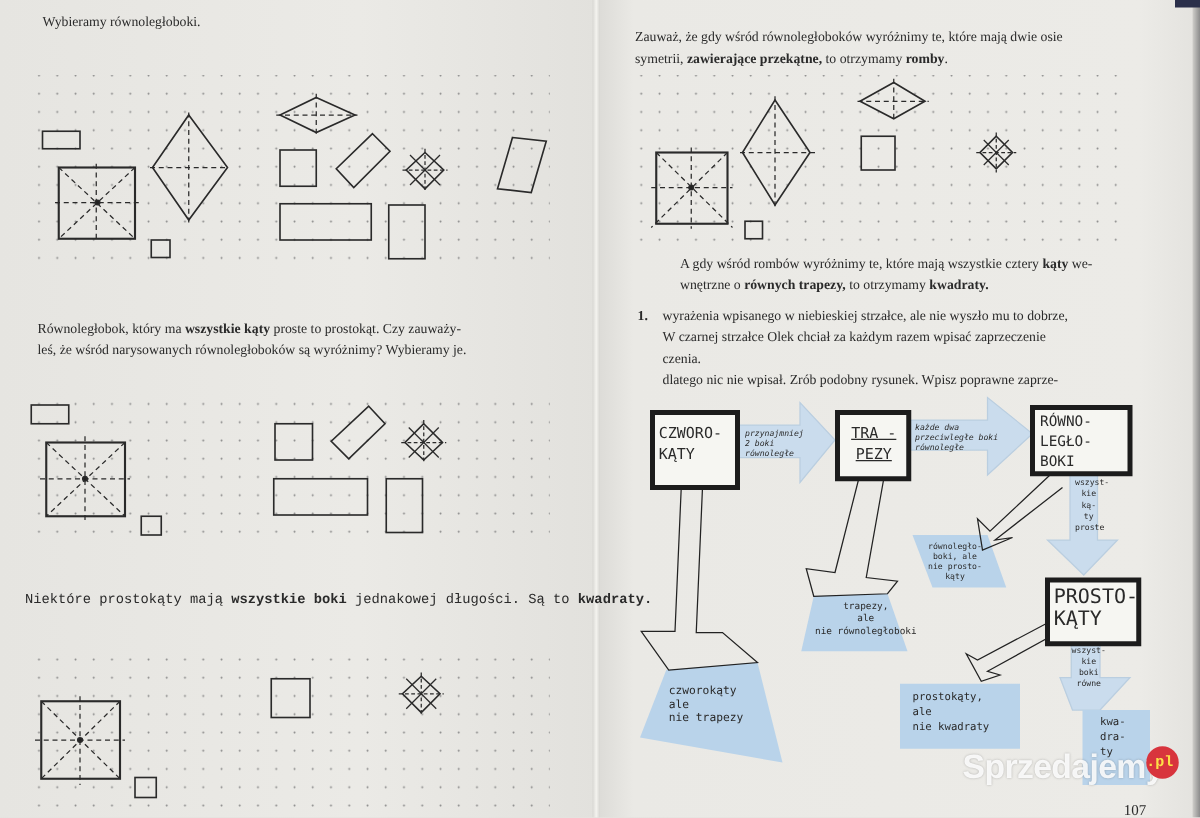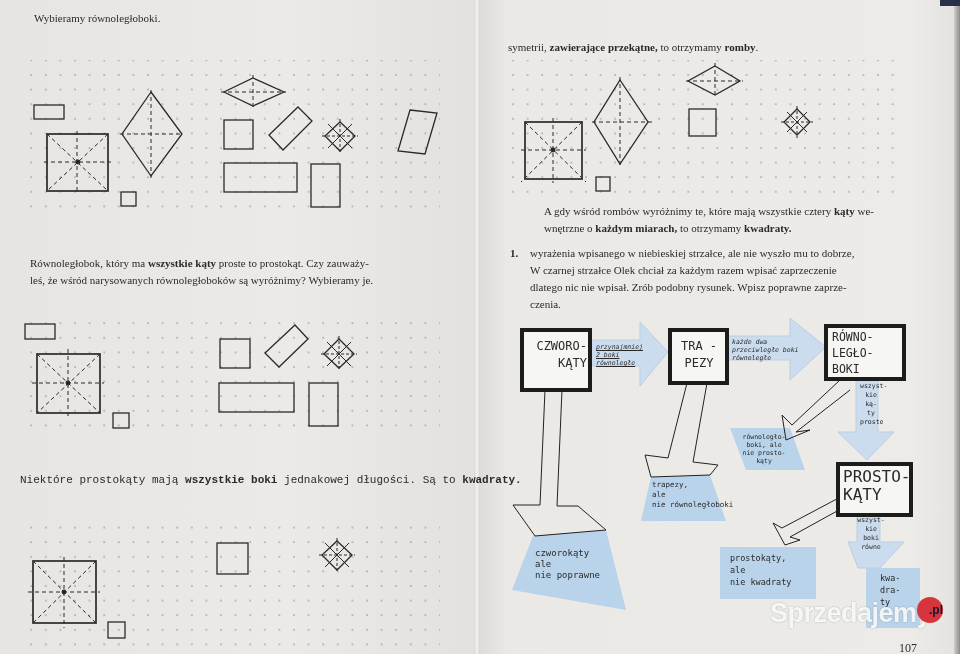--- a/index.html
+++ b/index.html
@@ -20,22 +20,22 @@
   svg.fig { position: absolute; left: 0; top: 0; }
   .note { font-family: "DejaVu Sans Mono", monospace; }
   .watermark {
     position: absolute; left: 770px; top: 598px;
     font-family: "Liberation Sans", sans-serif; font-weight: bold; font-size: 27px;
     color: rgba(255,255,255,0.88); letter-spacing: -0.5px;
     text-shadow: 0 0 2px rgba(0,0,0,0.25);
   }
   .watermark-pl {
     position: absolute; left: 917px; top: 597px; width: 26px; height: 26px; border-radius: 50%;
-    background: #d8343d; color: #0f172a; font-family: Liberation Sans, sans-serif;
-    font-weight: bold; font-size: 12px; line-height: 26px; text-align: right;
+    background: #d8343d; color: #fde047; font-family: Liberation Mono, monospace;
+    font-weight: bold; font-size: 12px; line-height: 26px; text-align: left;
   }
   .page-num { position: absolute; left: 899px; top: 641px; font-size: 12px; }
 </style>
 </head>
 <body>
 
 <div class="page page-left"></div>
 <div class="page page-right"></div>
 <div class="gutter"></div>
 <div class="right-edge"></div>
@@ -46,36 +46,36 @@
 <div class="txt" style="left:30px;top:255px;width:420px;">
   <span>Równoległobok, który ma </span><b>wszystkie kąty</b><span> proste to prostokąt. Czy zauważy-</span><br>
   <span>leś, że wśród narysowanych równoległoboków są wyróżnimy? Wybieramy je.</span>
 </div>
 
 <div class="txt" style="left:20px;top:472px;font-family:Liberation Mono, monospace;">
   <span>Niektóre prostokąty mają </span><b>wszystkie boki</b><span> jednakowej długości. Są to </span><b>kwadraty.</b>
 </div>
 
 <div class="txt" style="left:508px;top:22px;width:430px;">
-  <br>
+  <span>Zauważ, że gdy wśród równoległoboków wyróżnimy te, które mają dwie osie</span><br>
   <span>symetrii, </span><b>zawierające przekątne,</b><span> to otrzymamy </span><b>romby</b><span>.</span>
 </div>
 
 <div class="txt" style="left:510px;top:203px;width:430px;margin-left:34px;">
   <span>A gdy wśród rombów wyróżnimy te, które mają wszystkie cztery </span><b>kąty</b><span> we-</span><br>
-  <span>wnętrzne o </span><b>każdym miarach,</b><span> to otrzymamy </span><b>kwadraty.</b>
+  <span>wnętrzne o </span><b>równych trapezy,</b><span> to otrzymamy </span><b>kwadraty.</b>
 </div>
 
 <div class="txt" style="left:510px;top:245px;width:440px;">
   <b style="position:absolute;left:0;top:0;">1.</b>
   <div style="margin-left:20px;">
     <div>wyrażenia wpisanego w niebieskiej strzałce, ale nie wyszło mu to dobrze,</div>
     <div>W czarnej strzałce Olek chciał za każdym razem wpisać zaprzeczenie</div>
+    <div>czenia.</div>
     <div>dlatego nic nie wpisał. Zrób podobny rysunek. Wpisz poprawne zaprze-</div>
-    <div>czenia.</div>
   </div>
 </div>
 
 <svg class="fig" width="960" height="654">
   <defs>
     <pattern id="dots" x="0" y="0" width="14.6" height="14.6" patternUnits="userSpaceOnUse">
       <circle cx="2" cy="2" r="0.8" fill="#8a8a8a"></circle>
     </pattern>
   </defs>
 
@@ -222,39 +222,39 @@
 
     <g fill="#f6f6f2" stroke="#1c1c1c" stroke-width="4">
       <rect x="522" y="330" width="68" height="60"></rect>
       <rect x="670" y="330" width="57" height="53"></rect>
       <rect x="826" y="326" width="78" height="53"></rect>
       <rect x="838" y="464" width="73" height="51"></rect>
     </g>
   </g>
 </svg>
 
-<div class="txt note" style="left:527px;top:338px;font-size:12px;line-height:17px;text-align:right;width:60px;">
+<div class="txt note" style="left:527px;top:338px;font-size:12px;line-height:17px;text-align:left;width:60px;">
   <div>CZWORO-</div>
     <div>KĄTY</div>
 </div>
-<div class="txt note" style="left:674px;top:338px;font-size:12px;line-height:17px;text-align:center;width:50px;">
+<div class="txt note" style="left:674px;top:338px;font-size:12px;line-height:17px;text-align:center;width:50px;text-decoration:underline;">
   <div>TRA -</div>
     <div>PEZY</div>
 </div>
 <div class="txt note" style="left:832px;top:329px;font-size:11.5px;line-height:16px;">
   <div>RÓWNO-</div>
     <div>LEGŁO-</div>
     <div>BOKI</div>
 </div>
 <div class="txt note" style="left:843px;top:468px;font-size:16px;line-height:18px;">
   <div>PROSTO-</div>
     <div>KĄTY</div>
 </div>
 
-<div class="txt note" style="left:596px;top:343px;font-size:6.5px;line-height:8px;font-style:italic;text-decoration:underline;">
+<div class="txt note" style="left:596px;top:343px;font-size:6.5px;line-height:8px;font-style:italic;">
   <div>przynajmniej</div>
     <div>2 boki</div>
     <div>równoległe</div>
 </div>
 <div class="txt note" style="left:732px;top:338px;font-size:6.5px;line-height:8px;font-style:italic;">
   <div>każde dwa</div>
     <div>przeciwległe boki</div>
     <div>równoległe</div>
 </div>
 <div class="txt note" style="left:860px;top:382px;font-size:6.5px;line-height:9px;text-align:center;width:22px;">
@@ -267,23 +267,23 @@
 <div class="txt note" style="left:856px;top:516px;font-size:6.5px;line-height:9px;text-align:center;width:30px;">
   <div>wszyst-</div>
     <div>kie</div>
     <div>boki</div>
     <div>równe</div>
 </div>
 
 <div class="txt note" style="left:535px;top:548px;font-size:9px;line-height:11px;">
   <div>czworokąty</div>
     <div>ale</div>
-    <div>nie poprawne</div>
-</div>
-<div class="txt note" style="left:652px;top:480px;font-size:7.5px;line-height:10px;">
+    <div>nie trapezy</div>
+</div>
+<div class="txt note" style="left:652px;top:480px;font-size:7.5px;line-height:10px;text-align:center;">
   <div>trapezy,</div>
     <div>ale</div>
     <div>nie równoległoboki</div>
 </div>
 <div class="txt note" style="left:734px;top:433px;font-size:6.5px;line-height:8px;text-align:center;width:60px;">
   <div>równoległo-</div>
     <div>boki, ale</div>
     <div>nie prosto-</div>
     <div>kąty</div>
 </div>

